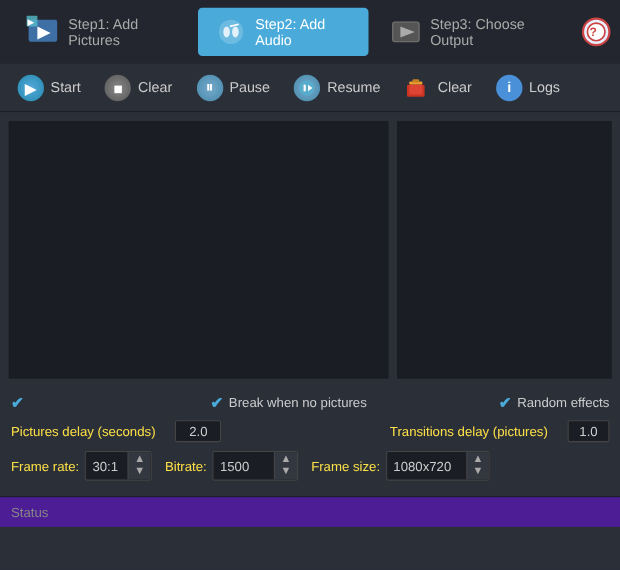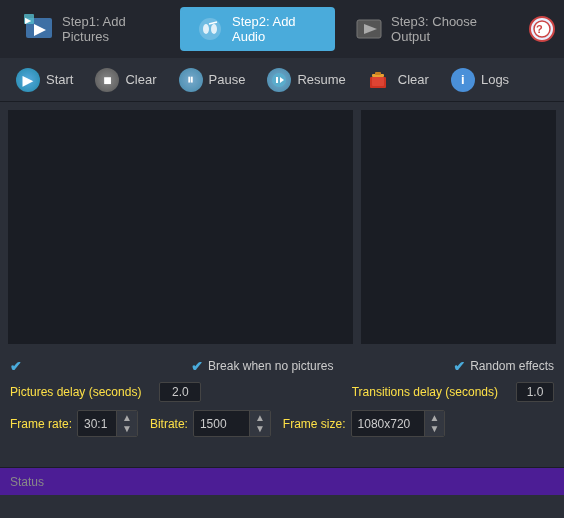--- a/index.html
+++ b/index.html
@@ -306,26 +306,26 @@
       <span>Random effects</span>
     </div>
   </div>
 
   <div style="display:flex; align-items:center; margin-bottom:8px; gap:0;">
     <div style="display:flex; align-items:center; gap:6px; flex:1;">
       <span class="setting-label">Pictures delay (seconds)</span>
       <input class="setting-input" type="text" style="width: 42px;" value="2.0">
     </div>
     <div style="display:flex; align-items:center; gap:6px;">
-      <span class="setting-label">Transitions delay (seconds)</span>
+      <span class="setting-label">Transitions delay (pictures)</span>
       <input class="setting-input" type="text" style="width: 38px;" value="1.0">
     </div>
   </div>
 
-  <div style="display:flex; align-items:center; gap:12px; margin-bottom:22px;">
+  <div style="display:flex; align-items:center; gap:12px; margin-bottom:6px;">
     <div style="display:flex; align-items:center; gap:5px;">
       <span class="setting-label">Frame rate:</span>
       <div class="setting-combo">
         <input type="text" style="width: 38px;" value="30:1">
         <div class="combo-btn">
           <span style="line-height:1;">▲</span>
           <span style="line-height:1;">▼</span>
         </div>
       </div>
     </div>

